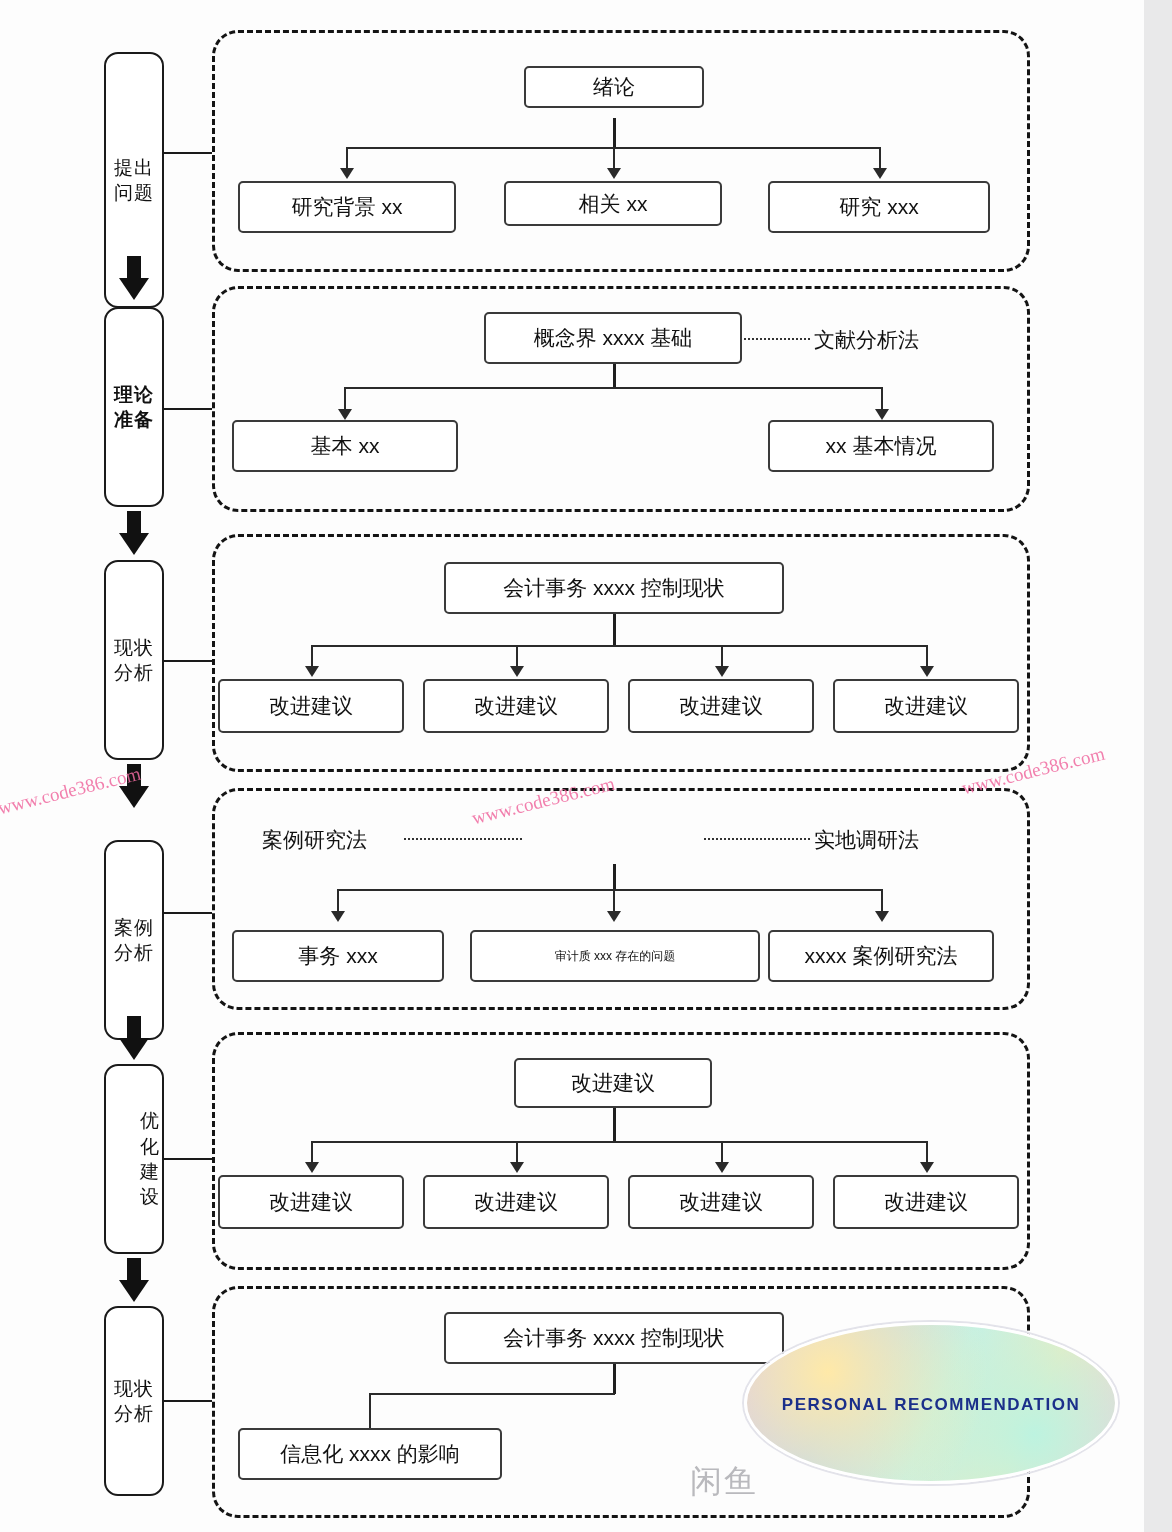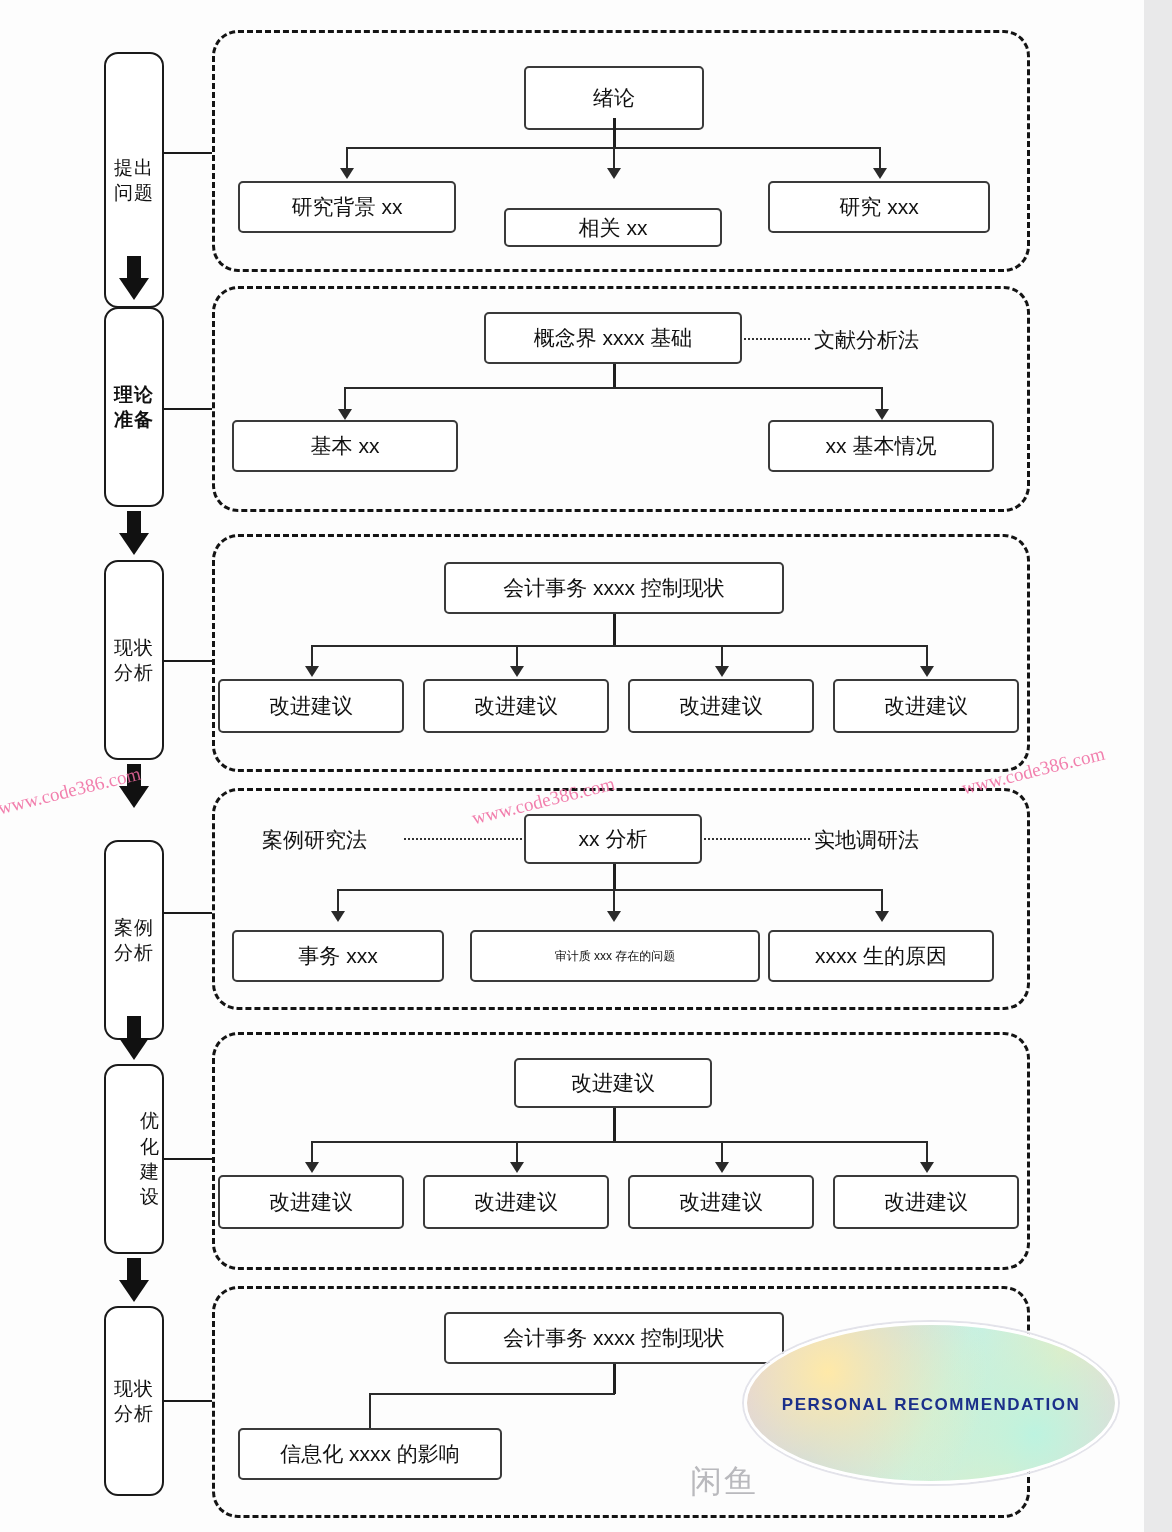--- a/index.html
+++ b/index.html
@@ -237,37 +237,37 @@
 
   <div class="stage-link" style="left:164px; top:152px; width:48px;"></div>
   <div class="stage-link" style="left:164px; top:408px; width:48px;"></div>
   <div class="stage-link" style="left:164px; top:660px; width:48px;"></div>
   <div class="stage-link" style="left:164px; top:912px; width:48px;"></div>
   <div class="stage-link" style="left:164px; top:1158px; width:48px;"></div>
   <div class="stage-link" style="left:164px; top:1400px; width:48px;"></div>
 
   <div class="group" style="left:212px; top:30px; width:818px; height:242px;"></div>
 
-  <div class="node" style="left:524px; top:66px; width:180px; height:64px;">
+  <div class="node" style="left:524px; top:66px; width:180px; height:42px;">
     <span>绪论</span>
   </div>
 
   <div class="vline thick" style="left:613px; top:118px; height:30px;"></div>
   <div class="hline" style="left:346px; top:147px; width:535px;"></div>
   <div class="vline" style="left:346px; top:147px; height:23px;"></div>
   <div class="arrowhead" style="left:340px; top:168px;"></div>
   <div class="vline" style="left:613px; top:147px; height:23px;"></div>
   <div class="arrowhead" style="left:607px; top:168px;"></div>
   <div class="vline" style="left:879px; top:147px; height:23px;"></div>
   <div class="arrowhead" style="left:873px; top:168px;"></div>
 
   <div class="node" style="left:238px; top:181px; width:218px; height:52px;">
     <span>研究背景 xx</span>
   </div>
-  <div class="node" style="left:504px; top:181px; width:218px; height:39px;margin-top:27px;">
+  <div class="node" style="left:504px; top:181px; width:218px; height:45px;">
     <span>相关 xx</span>
   </div>
   <div class="node" style="left:768px; top:181px; width:222px; height:52px;">
     <span>研究 xxx</span>
   </div>
 
   <div class="group" style="left:212px; top:286px; width:818px; height:226px;"></div>
 
   <div class="node" style="left:484px; top:312px; width:258px; height:52px;">
     <span>概念界 xxxx 基础</span>
@@ -322,23 +322,20 @@
     <span>改进建议</span>
   </div>
 
   <div class="group" style="left:212px; top:788px; width:818px; height:222px;"></div>
 
   <div class="method-label" style="left:262px; top:826px;">
     <span>案例研究法</span>
   </div>
   <div class="dotted-line" style="left:404px; top:838px; width:118px;"></div>
 
-  <div class="node" style="left:524px; top:814px; width:178px; height:50px;">
-    <span>xx 分析</span>
-  </div>
 
   <div class="dotted-line" style="left:704px; top:838px; width:106px;"></div>
   <div class="method-label" style="left:814px; top:826px;">
     <span>实地调研法</span>
   </div>
 
   <div class="vline thick" style="left:613px; top:864px; height:26px;"></div>
   <div class="hline" style="left:337px; top:889px; width:545px;"></div>
   <div class="vline" style="left:337px; top:889px; height:24px;"></div>
   <div class="arrowhead" style="left:331px; top:911px;"></div>
@@ -347,21 +344,21 @@
   <div class="vline" style="left:881px; top:889px; height:24px;"></div>
   <div class="arrowhead" style="left:875px; top:911px;"></div>
 
   <div class="node" style="left:232px; top:930px; width:212px; height:52px;">
     <span>事务 xxx</span>
   </div>
   <div class="node small" style="left:470px; top:930px; width:290px; height:52px;">
     <span>审计质 xxx 存在的问题</span>
   </div>
   <div class="node" style="left:768px; top:930px; width:226px; height:52px;">
-    <span>xxxx 生的原因</span>
+    <span>xxxx 案例研究法</span>
   </div>
 
   <div class="group" style="left:212px; top:1032px; width:818px; height:238px;"></div>
 
   <div class="node" style="left:514px; top:1058px; width:198px; height:50px;">
     <span>改进建议</span>
   </div>
 
   <div class="vline thick" style="left:613px; top:1108px; height:34px;"></div>
   <div class="hline" style="left:311px; top:1141px; width:616px;"></div>

